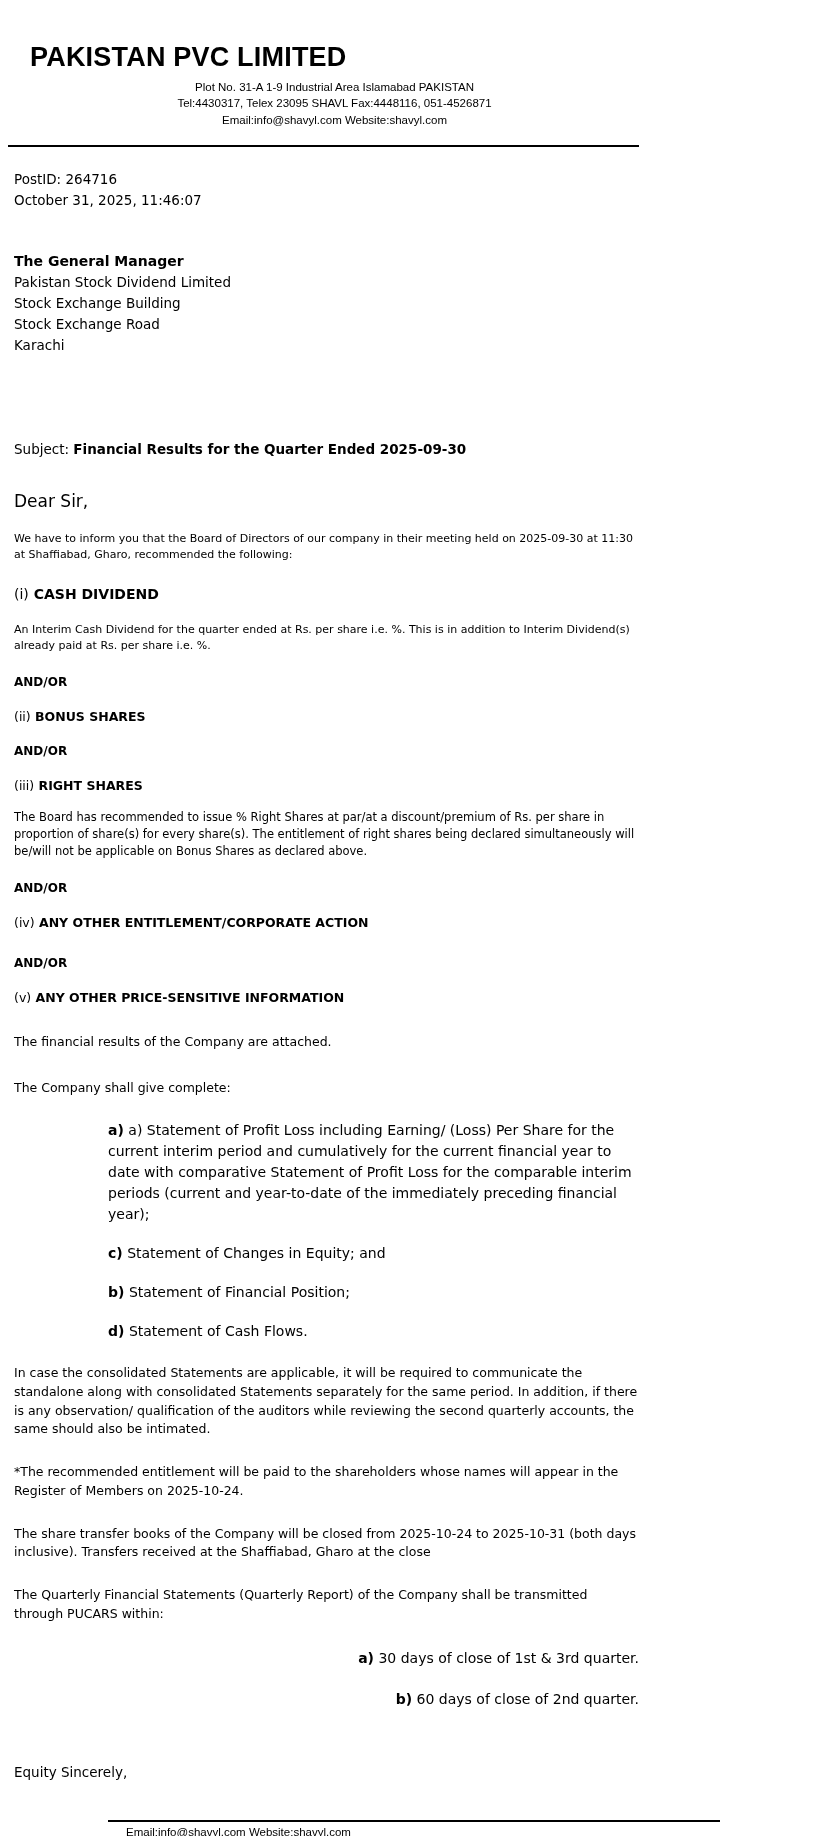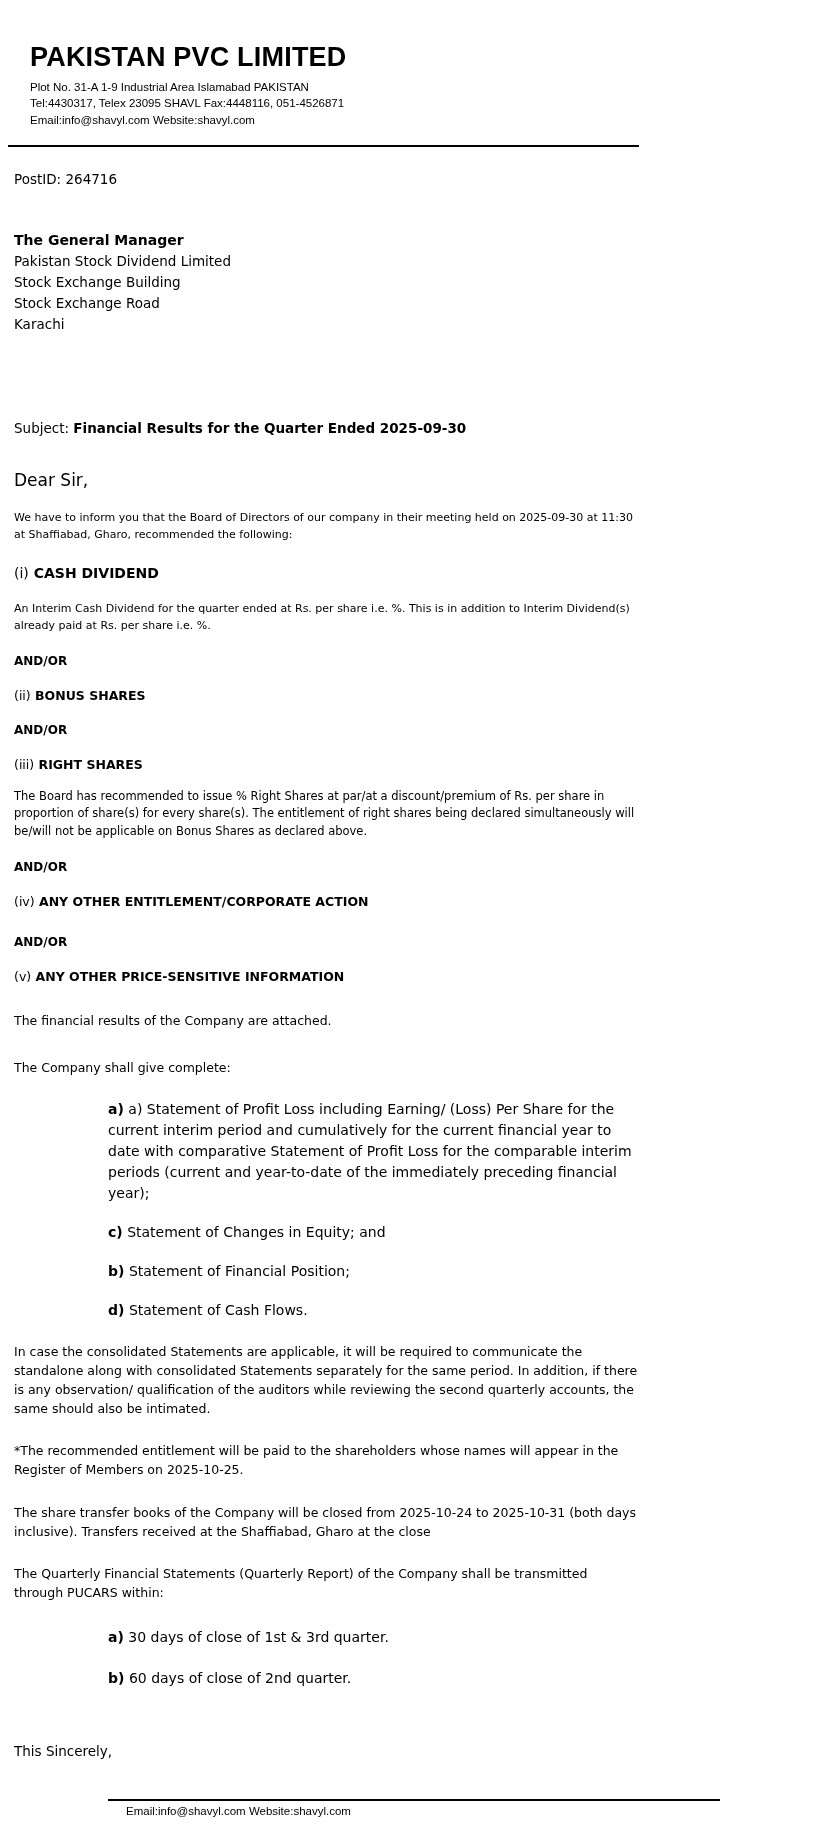--- a/index.html
+++ b/index.html
@@ -33,20 +33,21 @@
     font-weight: bold;
     letter-spacing: 0.2px;
     line-height: 1.1;
     margin: 4px 0 6px 0;
   }
   .company-address {
     font-family: "Liberation Sans", sans-serif;
     font-size: 11.5px;
     line-height: 1.45;
     margin: 0;
+    text-align: center;
   }
   .rule-top {
     border: 0;
     border-top: 2px solid #000;
     margin: 10px 0 0 0;
   }
 
   
   .meta {
     margin: 22px 0 0 6px;
@@ -122,20 +123,21 @@
     line-height: 1.5;
     margin-bottom: 18px;
   }
   .sub-item b {
     font-weight: bold;
   }
 
   .sub-list-b {
     margin: 24px 0 0 100px;
     max-width: 680px;
+    text-align: right;
   }
   .sub-list-b .sub-item {
     margin-bottom: 20px;
   }
 
   .block-sm {
     margin: 18px 0 0 6px;
     font-size: 12.5px;
     line-height: 1.5;
     max-width: 790px;
@@ -173,20 +175,21 @@
   <div class="letterhead">
     <div class="company-name">PAKISTAN PVC LIMITED</div>
     <div class="company-address">Plot No. 31-A 1-9 Industrial Area Islamabad PAKISTAN</div>
     <div class="company-address">Tel:4430317, Telex 23095 SHAVL Fax:4448116, 051-4526871</div>
     <div class="company-address">Email:info@shavyl.com Website:shavyl.com</div>
   </div>
   <hr class="rule-top">
 
   <div class="meta">
     <div>PostID: 264716</div>
+    <div>October 31, 2025, 11:46:07</div>
   </div>
 
   <div class="addressee">
     <div class="strong">The General Manager</div>
     <div>Pakistan Stock Dividend Limited</div>
     <div>Stock Exchange Building</div>
     <div>Stock Exchange Road</div>
     <div>Karachi</div>
   </div>
 
@@ -252,39 +255,39 @@
       <span>Statement of Financial Position;</span>
     </div>
     <div class="sub-item">
       <b>d)</b>
       <span>Statement of Cash Flows.</span>
     </div>
   </div>
 
   <div class="block-sm" style="margin-top:22px">In case the consolidated Statements are applicable, it will be required to communicate the standalone along with consolidated Statements separately for the same period. In addition, if there is any observation/ qualification of the auditors while reviewing the second quarterly accounts, the same should also be intimated.</div>
 
-  <div class="block-sm" style="margin-top:24px">*The recommended entitlement will be paid to the shareholders whose names will appear in the Register of Members on 2025-10-25.</div>
+  <div class="block-sm" style="margin-top:24px">*The recommended entitlement will be paid to the shareholders whose names will appear in the Register of Members on 2025-10-24.</div>
 
   <div class="block-sm" style="margin-top:24px">
     <span>The share transfer books of the Company will be closed from 2025-10-24 to 2025-10-31 (both days inclusive). Transfers received at the Shaffiabad, Gharo at the close</span><br>
   </div>
 
   <div class="block-sm" style="margin-top:24px">The Quarterly Financial Statements (Quarterly Report) of the Company shall be transmitted through PUCARS within:</div>
 
   <div class="sub-list-b">
     <div class="sub-item">
       <b>a)</b>
       <span>30 days of close of 1st &amp; 3rd quarter.</span>
     </div>
     <div class="sub-item">
       <b>b)</b>
       <span>60 days of close of 2nd quarter.</span>
     </div>
   </div>
 
-  <div class="closing">This Sincerely,</div>
+  <div class="closing">Equity Sincerely,</div>
 
   <div class="footer">
     <hr class="rule-bottom">
     <div class="footer-text">Email:info@shavyl.com Website:shavyl.com</div>
   </div>
 
 </div>
 
 </body></html>

